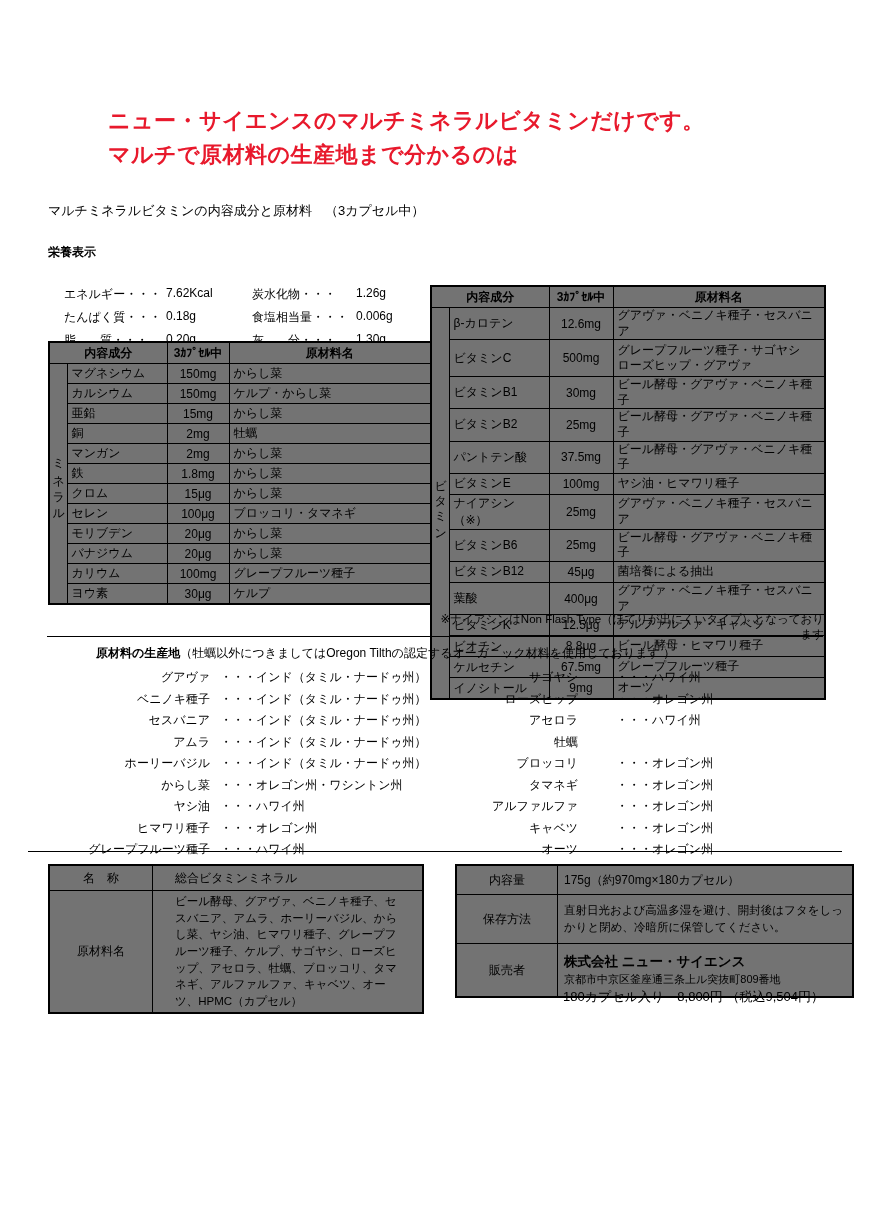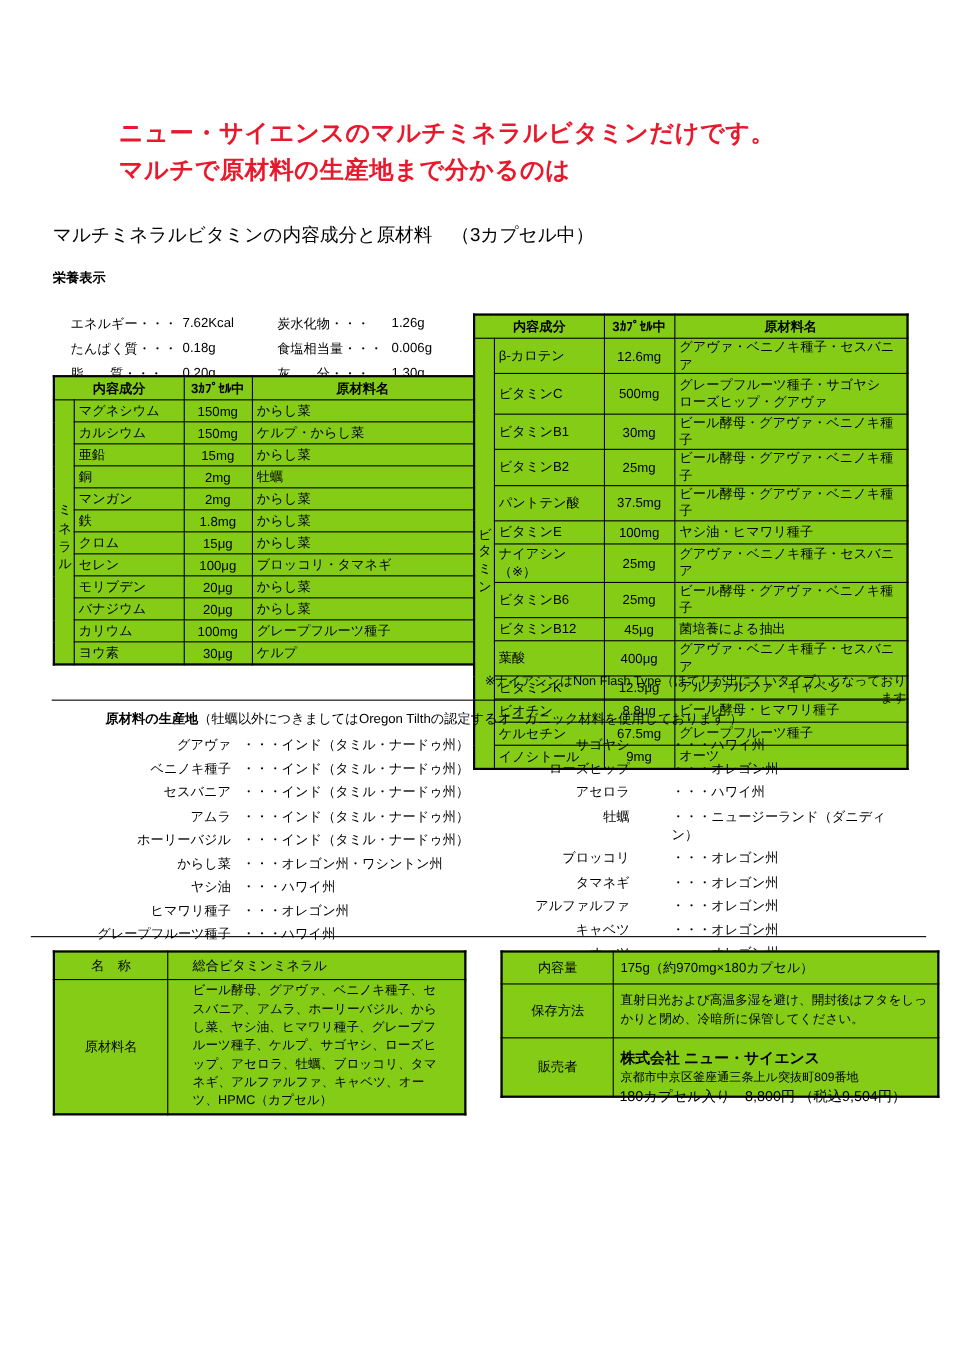--- a/index.html
+++ b/index.html
@@ -2,28 +2,28 @@
 <html lang="ja"><head>
 <meta charset="utf-8">
 <style>
   html,body{margin:0;padding:0;background:#ffffff;}
   .page{position:relative;width:870px;height:1232px;background:#fff;overflow:hidden;
         font-family:"Liberation Sans","DejaVu Sans",sans-serif;color:#000;}
   .bold{font-weight:bold;}
 
   .red-header{position:absolute;left:108px;top:104px;font-size:22px;font-weight:bold;
               color:#e8192c;line-height:34px;letter-spacing:.5px;}
-  .subtitle{position:absolute;left:48px;top:202px;font-size:17px;}
+  .subtitle{position:absolute;left:48px;top:202px;font-size:13px;}
 
   .nutrition{position:absolute;left:48px;top:244px;font-size:12px;}
   .nutrition .n-title{margin-bottom:25px;font-weight:bold;}
   .n-grid{display:grid;grid-template-columns:102px 86px 104px 90px;row-gap:6px;margin-left:16px;}
 
   .ctable{position:absolute;border-collapse:collapse;table-layout:fixed;font-size:12px;
-          background:#84cc16;border:2px solid #000;}
+          background:#737373;border:2px solid #000;}
   .ctable td,.ctable th{border:1px solid #000;padding:0 4px;overflow:hidden;}
   .ctable th{font-weight:bold;text-align:center;height:20px;padding:0 2px;}
   .mineral-table{left:48px;top:341px;width:382px;}
   .mineral-table td{height:19px;}
   .vitamin-table{left:430px;top:285px;width:394px;}
   .vitamin-table td{height:20px;}
   tr.dbl td{height:36px;}
   .c{text-align:center;}
   .src{white-space:pre-line;line-height:1.3;}
   .vlabel{writing-mode:vertical-rl;text-orientation:upright;text-align:center;
@@ -316,21 +316,20 @@
         <div class="origin-row">
             <span class="o-name">ローズヒップ</span>
             <span>・・・オレゴン州</span>
           </div>
         <div class="origin-row">
             <span class="o-name">アセロラ</span>
             <span>・・・ハワイ州</span>
           </div>
         <div class="origin-row">
             <span class="o-name">牡蠣</span>
-            <span>・・・ニュージーランド（ダニディン）</span>
           </div>
         <div class="origin-row">
             <span class="o-name">ブロッコリ</span>
             <span>・・・オレゴン州</span>
           </div>
         <div class="origin-row">
             <span class="o-name">タマネギ</span>
             <span>・・・オレゴン州</span>
           </div>
         <div class="origin-row">

